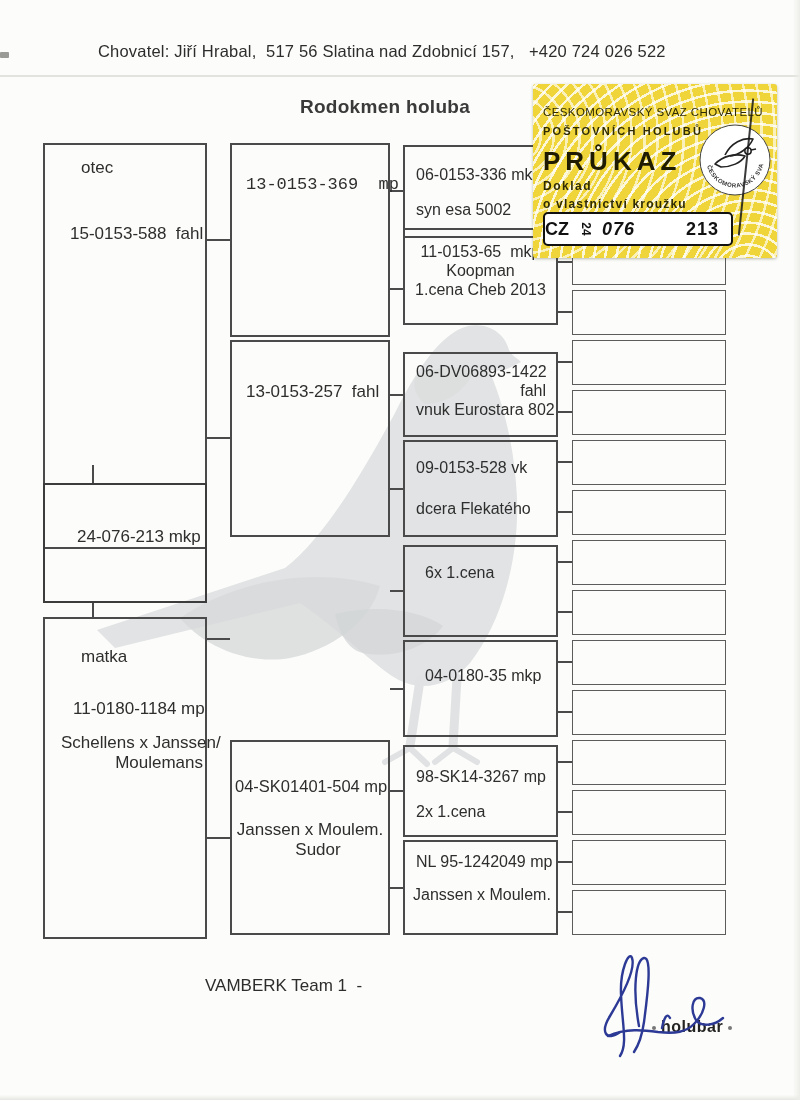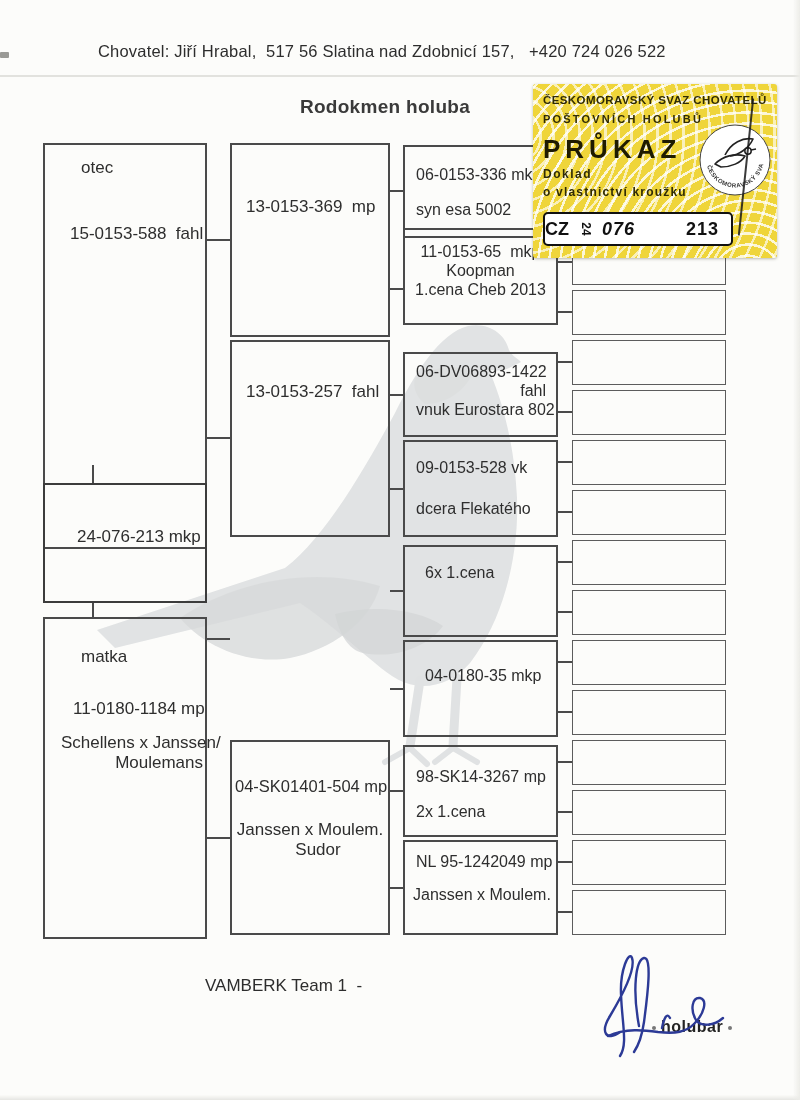--- a/index.html
+++ b/index.html
@@ -25,21 +25,21 @@
   .subject{left:43px;top:483px;width:164px;height:120px;border-width:2.6px;border-color:#3c3c3c;}
   .subject .num{padding:42px 0 0 32px;}
   .mother{left:43px;top:617px;width:164px;height:322px;}
   .mother .lbl{padding:28px 0 0 36px;}
   .mother .num{padding:32px 0 0 28px;}
   .mother .l2{padding:14px 0 0 16px;}
   .mother .l3{text-align:right;padding-right:2px;}
   
   .g2{left:230px;width:160px;}
   .g2 .t{padding-left:14px;}
-  .g2b1{top:143px;height:194px;} .g2b1 .num{padding-top:52px;}
+  .g2b1{top:143px;height:194px;} .g2b1 .num{padding-top:30px;font-family:Liberation Mono, monospace;}
   .g2b2{top:340px;height:197px;} .g2b2 .num{padding-top:40px;}
   .g2b3{top:543px;height:192px;} .g2b3 .num{padding-top:56px;}
   .g2b4{top:740px;height:195px;}
   .g2b4 .num{padding-top:34px;padding-left:3px;font-size:16.5px;}
   .g2b4 .l2{padding-top:24px;text-align:center;padding-left:0;}
   .g2b4 .l3{text-align:center;padding-left:16px;}
   
   .g3{left:403px;width:155px;}
   .g3 .t{padding-left:11px;}
   .g3b1{top:145px;height:93px;}  .g3b1 .num{padding-top:18px;} .g3b1 .l2{padding-top:16px;}
@@ -58,21 +58,21 @@
   .tick{position:absolute;background:#4a4a4a;z-index:1;}
   
   .bird{position:absolute;left:85px;top:318px;z-index:0;}
   
   .card{position:absolute;left:533px;top:84px;width:244px;height:174px;z-index:5;
         background-color:#efd53a;border-radius:3px;box-sizing:border-box;padding:10px 8px 0 10px;
         background-image:
           repeating-radial-gradient(circle at 88% 112%, rgba(255,255,255,.8) 0 2.5px, rgba(255,255,255,0) 2.5px 11px),
           repeating-radial-gradient(circle at -8% 30%, rgba(255,255,255,.65) 0 2.5px, rgba(255,255,255,0) 2.5px 13px);
         box-shadow:0 1px 3px rgba(60,60,40,.35);color:#2f2b05;}
-  .card .org1{font-size:11.5px;font-weight:bold;letter-spacing:.4px;white-space:pre;}
+  .card .org1{font-size:11.5px;font-weight:normal;letter-spacing:.4px;white-space:pre;margin-top:12px;}
   .card .org2{font-size:11px;font-weight:bold;letter-spacing:2.2px;margin-top:7px;white-space:pre;}
   .card .prukaz{font-size:26px;font-weight:bold;letter-spacing:5px;margin-top:9px;color:#1e1b00;}
   .card .sub1{font-size:12px;font-weight:bold;letter-spacing:1.5px;margin-top:2px;}
   .card .sub2{font-size:12px;font-weight:bold;letter-spacing:1.2px;margin-top:4px;white-space:pre;}
   .ringplate{position:absolute;left:10px;top:128px;width:190px;height:34px;background:#fff;
         border:2.5px solid #111;border-radius:5px;display:flex;align-items:center;box-sizing:border-box;}
   .ringplate .cz{font-size:18px;font-weight:900;margin-left:0;color:#111;}
   .ringplate .yr{font-size:12px;font-weight:bold;color:#111;transform:rotate(90deg);margin-left:10px;width:14px;text-align:center;}
   .ringplate .ser{font-size:18px;font-weight:bold;margin-left:9px;color:#111;letter-spacing:1px;font-style:italic;}
   .ringplate .no{font-size:18px;font-weight:bold;margin-left:auto;margin-right:12px;color:#111;letter-spacing:1px;}

